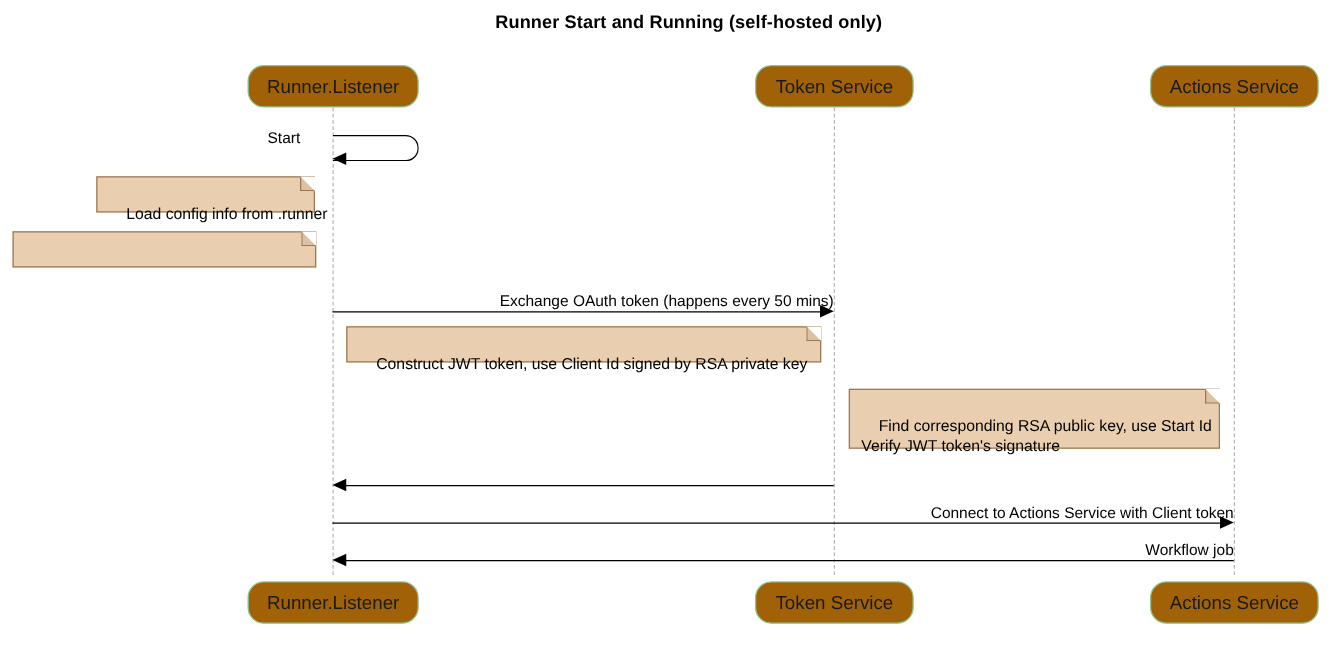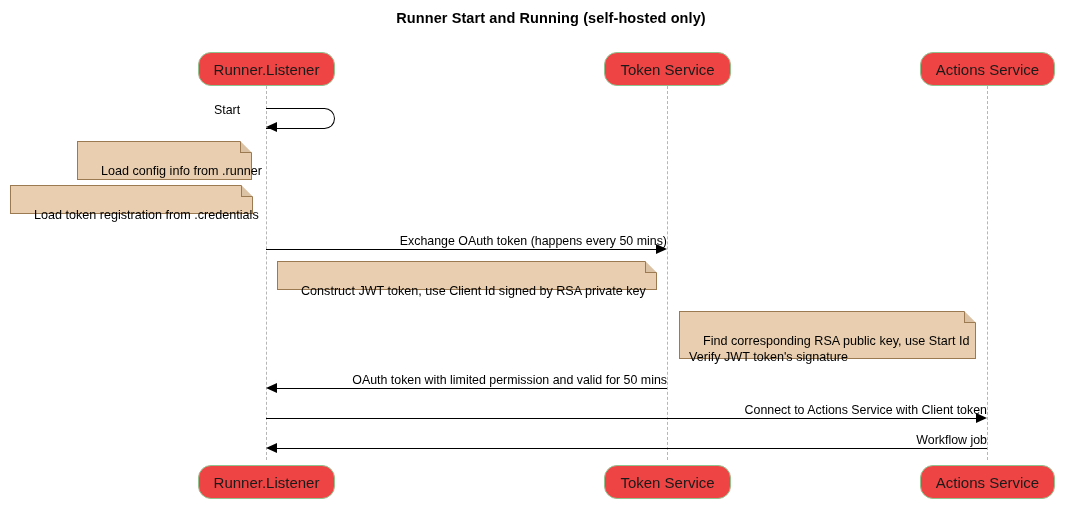--- a/index.html
+++ b/index.html
@@ -34,21 +34,21 @@
   
   .lifeline {
     position: absolute;
     width: 0;
     border-left: 1px dashed #b6b6b6;
   }
 
   
   .participant {
     position: absolute;
-    background: #ef4444;
+    background: #a16207;
     border: 1px solid #8fc490;
     border-radius: 13px;
     height: 34px;
     line-height: 34px;
     text-align: center;
     font-size: 15px;
     color: #1a1a1a;
     box-sizing: border-box;
     white-space: nowrap;
   }
@@ -148,28 +148,27 @@
     <span>Token Service</span>
   </div>
   <div class="participant" style="left:920px; top:465px; width:135px;">
     <span>Actions Service</span>
   </div>
 
   <div class="msg-label" style="left:214px; top:103px; width:50px; text-align:left;">Start</div>
   <div class="self-loop" style="left:266px; top:108px; width:68px; height:19px;"></div>
   <div class="arrow-left" style="left:266px; top:122px;"></div>
 
-  <div class="note" style="left:77px; top:141px; width:175px; height:39px;">
+  <div class="note" style="left:77px; top:141px; width:175px; height:29px;">
     <span>Load config info from .runner</span>
     <span class="fold-top"></span>
     <span class="fold"></span>
   </div>
 
   <div class="note" style="left:10px; top:185px; width:243px; height:29px;">
-    <span>Load token registration from .credentials</span>
     <span class="fold-top"></span>
     <span class="fold"></span>
   </div>
 
   <div class="msg-label" style="left:266px; top:234px; width:401px;">Exchange OAuth token (happens every 50 mins)</div>
   <div class="msg-line" style="left:266px; top:249px; width:391px;"></div>
   <div class="arrow-right" style="left:656px; top:244px;"></div>
 
   <div class="note" style="left:277px; top:261px; width:380px; height:29px;">
     <span>Construct JWT token, use Client Id signed by RSA private key</span>
@@ -177,21 +176,20 @@
     <span class="fold"></span>
   </div>
 
   <div class="note" style="left:679px; top:311px; width:297px; height:48px;">
     <span>Find corresponding RSA public key, use Start Id
 Verify JWT token's signature</span>
     <span class="fold-top"></span>
     <span class="fold"></span>
   </div>
 
-  <div class="msg-label" style="left:266px; top:373px; width:401px;">OAuth token with limited permission and valid for 50 mins</div>
   <div class="msg-line" style="left:276px; top:388px; width:391px;"></div>
   <div class="arrow-left" style="left:266px; top:383px;"></div>
 
   <div class="msg-label" style="left:266px; top:403px; width:721px;">Connect to Actions Service with Client token</div>
   <div class="msg-line" style="left:266px; top:418px; width:711px;"></div>
   <div class="arrow-right" style="left:976px; top:413px;"></div>
 
   <div class="msg-label" style="left:266px; top:433px; width:721px;">Workflow job</div>
   <div class="msg-line" style="left:276px; top:448px; width:711px;"></div>
   <div class="arrow-left" style="left:266px; top:443px;"></div>

